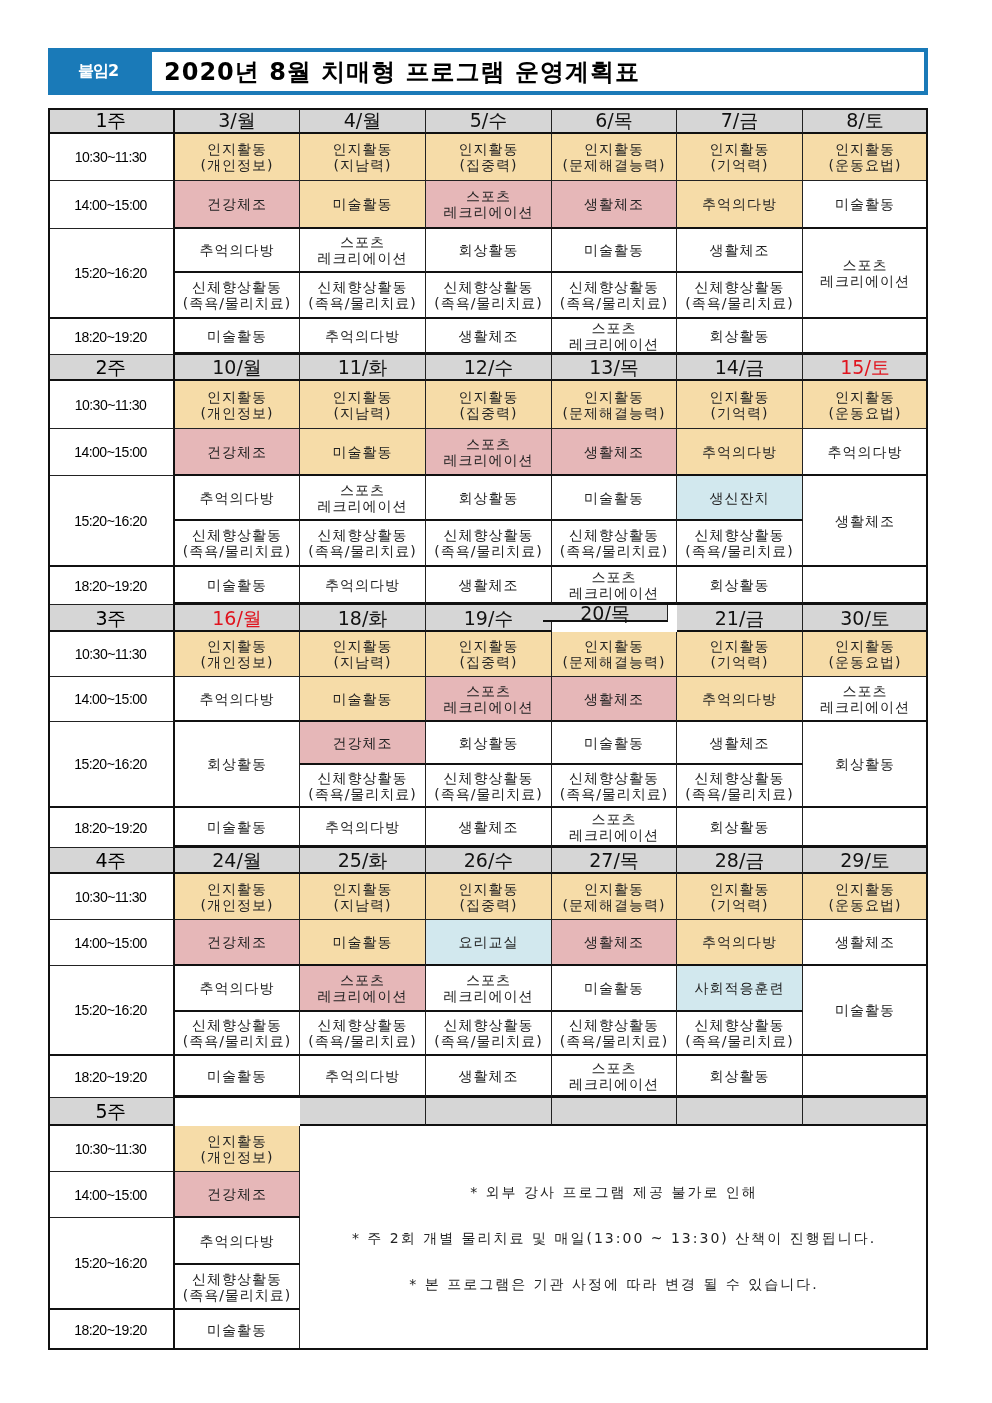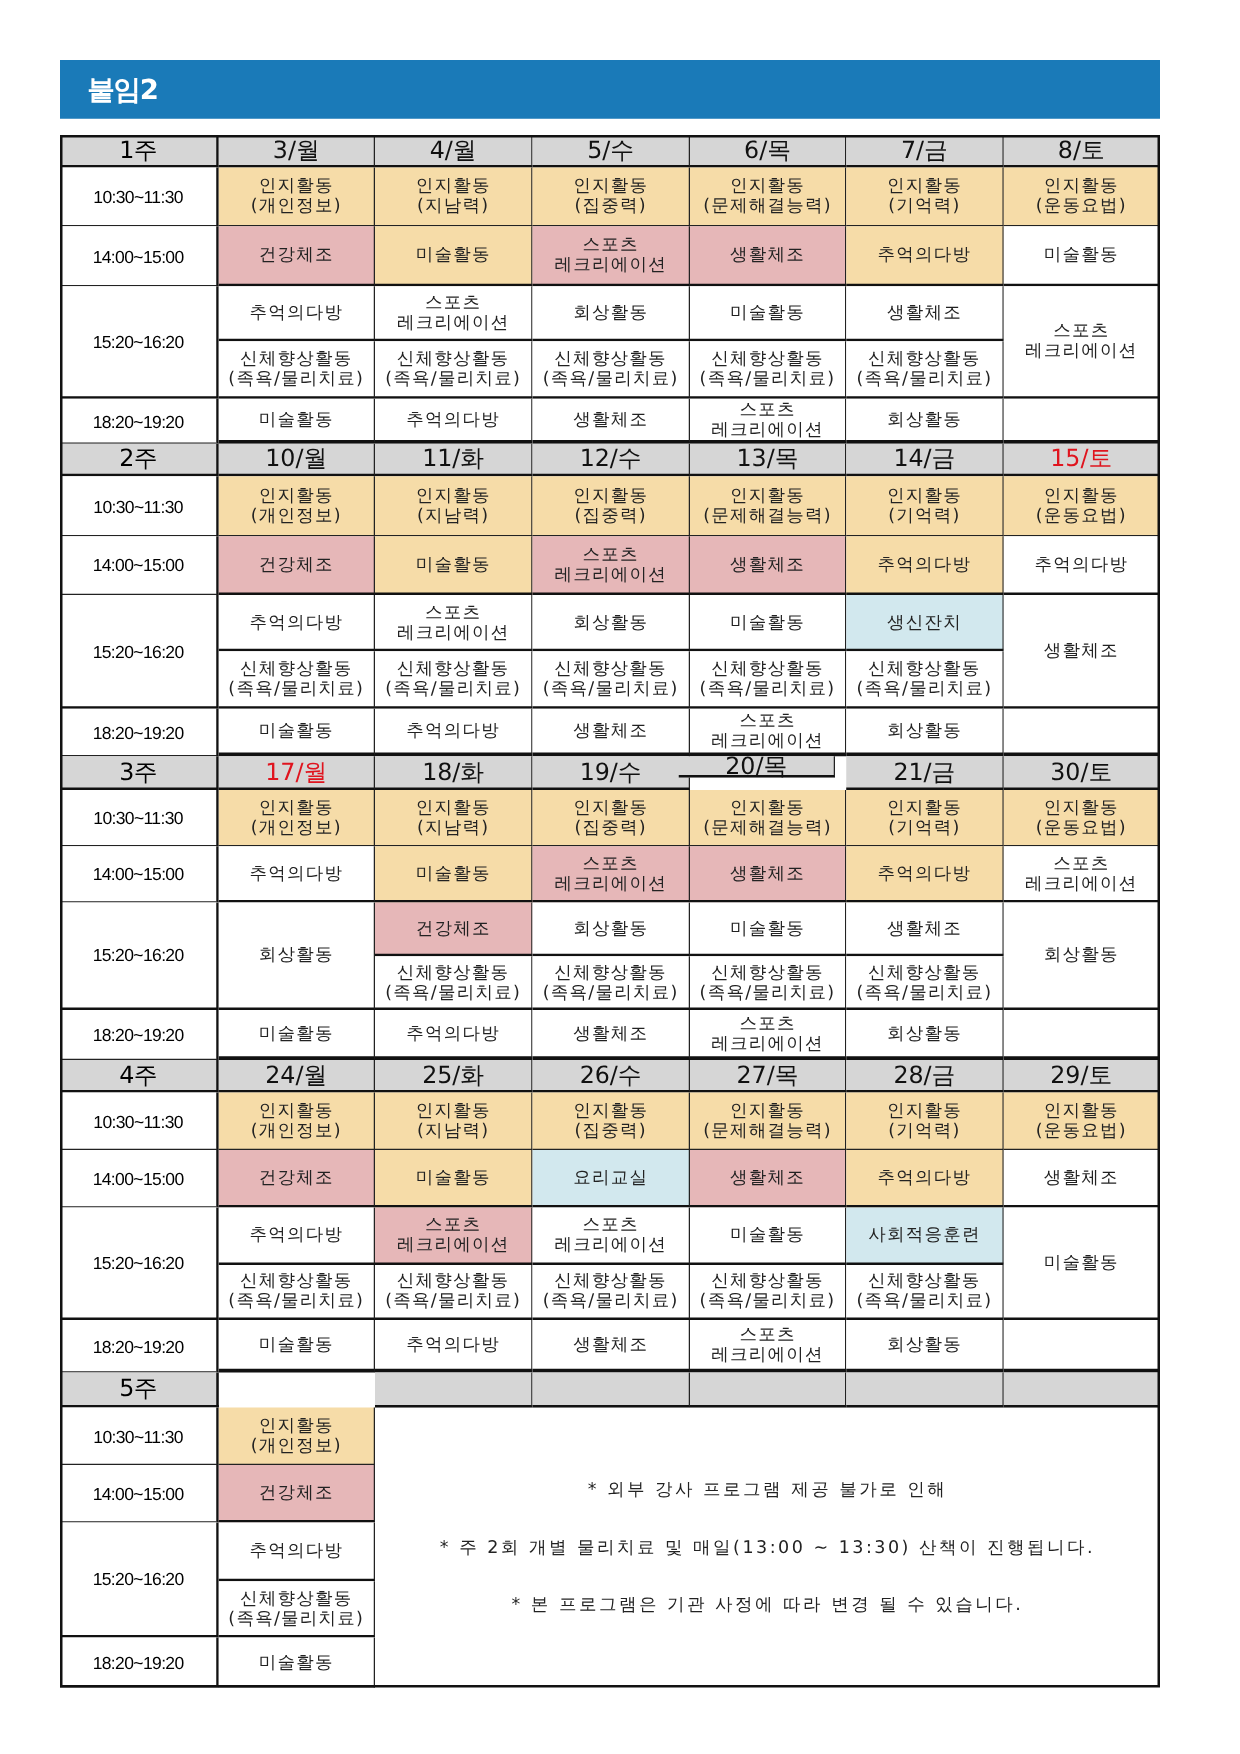--- a/index.html
+++ b/index.html
@@ -1,37 +1,38 @@
 <!DOCTYPE html>
 <html><head>
 <meta charset="utf-8">
 <style>
   html, body { margin: 0; padding: 0; background: #ffffff; }
   body { width: 992px; height: 1403px; position: relative; font-family: "DejaVu Sans", sans-serif; color: #111; overflow: hidden; }
   .title-bar { position: absolute; left: 48px; top: 48px; width: 880px; height: 47px; background: #1a7ab8; box-sizing: border-box; }
-  .title-badge { position: absolute; left: 0; top: 0; width: 100px; height: 47px; color: #ffffff; font-weight: bold; font-size: 22px; display: flex; align-items: center; justify-content: center; letter-spacing: -1px; }
+  .title-badge { position: absolute; left: 0; top: 0; width: 100px; height: 47px; color: #ffffff; font-weight: bold; font-size: 16px; display: flex; align-items: center; justify-content: center; letter-spacing: -1px; }
   .title-box { position: absolute; left: 104px; top: 4px; right: 4px; bottom: 4px; background: #ffffff; display: flex; align-items: center; padding-left: 12px; font-weight: bold; font-size: 24px; letter-spacing: 1px; color: #000; }
   .cell { position: absolute; box-sizing: border-box; display: flex; align-items: center; justify-content: center; text-align: center; font-size: 14px; line-height: 16px; color: #222; border-right: 1px solid #222; border-bottom: 1px solid #222; white-space: pre-line; letter-spacing: 1px; }
   .hdr { background: #d6d6d6; font-size: 19px; color: #111; letter-spacing: 0; border-bottom: 2px solid #111; }
   .time { font-size: 14px; color: #000; letter-spacing: -0.5px; font-family: "Liberation Sans", sans-serif; border-right: 2px solid #111; }
   .c-orange { background: #f6dca8; }
   .c-pink { background: #e6b7b8; }
   .c-blue { background: #d2e8ee; }
   .c-white { background: #ffffff; }
   .red { color: #e0141e; }
   .outer { position: absolute; left: 48px; top: 108px; width: 880px; height: 1242px; border: 2px solid #111; box-sizing: border-box; pointer-events: none; }
   .notes { position: absolute; box-sizing: border-box; display: flex; flex-direction: column; align-items: center; justify-content: center; text-align: center; font-size: 14px; color: #222; letter-spacing: 2px; }
   .notes p { margin: 0; line-height: 24px; }
   .notes .gap { height: 22px; }
 </style>
 </head>
 <body>
 
 <div class="title-bar">
   <div class="title-badge">붙임2</div>
+  <div class="title-box">2020년 8월 치매형 프로그램 운영계획표</div>
 </div>
 
 <div id="grid"></div>
 
 <div class="cell hdr time" style="left: 48px; top: 108px; width: 127px; height: 26px; font-size: 19px; font-family: &quot;DejaVu Sans&quot;, sans-serif;">1주</div>
 <div class="cell hdr" style="left: 175px; top: 108px; width: 125px; height: 26px;">3/월</div>
 <div class="cell hdr" style="left: 300px; top: 108px; width: 126px; height: 26px;">4/월</div>
 <div class="cell hdr" style="left: 426px; top: 108px; width: 126px; height: 26px;">5/수</div>
 <div class="cell hdr" style="left: 552px; top: 108px; width: 125px; height: 26px;">6/목</div>
 <div class="cell hdr" style="left: 677px; top: 108px; width: 126px; height: 26px;">7/금</div>
@@ -132,21 +133,21 @@
 (족욕/물리치료)</div>
 <div class="cell c-white" style="left: 803px; top: 476px; width: 125px; height: 91px; border-bottom: 2px solid rgb(17, 17, 17);">생활체조</div>
 <div class="cell c-white" style="left: 175px; top: 567px; width: 125px; height: 38px; border-bottom: 3px solid rgb(17, 17, 17);">미술활동</div>
 <div class="cell c-white" style="left: 300px; top: 567px; width: 126px; height: 38px; border-bottom: 3px solid rgb(17, 17, 17);">추억의다방</div>
 <div class="cell c-white" style="left: 426px; top: 567px; width: 126px; height: 38px; border-bottom: 3px solid rgb(17, 17, 17);">생활체조</div>
 <div class="cell c-white" style="left: 552px; top: 567px; width: 125px; height: 38px; border-bottom: 3px solid rgb(17, 17, 17);">스포츠
 레크리에이션</div>
 <div class="cell c-white" style="left: 677px; top: 567px; width: 126px; height: 38px; border-bottom: 3px solid rgb(17, 17, 17);">회상활동</div>
 <div class="cell c-white" style="left: 803px; top: 567px; width: 125px; height: 38px; border-bottom: 3px solid rgb(17, 17, 17);"></div>
 <div class="cell hdr time" style="left: 48px; top: 605px; width: 127px; height: 27px; font-size: 19px; font-family: &quot;DejaVu Sans&quot;, sans-serif;">3주</div>
-<div class="cell hdr red" style="left: 175px; top: 605px; width: 125px; height: 27px;">17/월</div>
+<div class="cell hdr red" style="left: 175px; top: 605px; width: 125px; height: 27px;">16/월</div>
 <div class="cell hdr" style="left: 300px; top: 605px; width: 126px; height: 27px;">18/화</div>
 <div class="cell hdr" style="left: 426px; top: 605px; width: 126px; height: 27px;">19/수</div>
 <div class="cell hdr" style="left: 543px; top: 605px; width: 125px; height: 17px;">20/목</div>
 <div class="cell hdr" style="left: 677px; top: 605px; width: 126px; height: 27px;">21/금</div>
 <div class="cell hdr" style="left: 803px; top: 605px; width: 125px; height: 27px;">30/토</div>
 <div class="cell time c-white" style="left: 48px; top: 632px; width: 127px; height: 45px;">10:30~11:30</div>
 <div class="cell time c-white" style="left: 48px; top: 677px; width: 127px; height: 45px;">14:00~15:00</div>
 <div class="cell time c-white" style="left: 48px; top: 722px; width: 127px; height: 86px; border-bottom: 2px solid rgb(17, 17, 17);">15:20~16:20</div>
 <div class="cell time c-white" style="left: 48px; top: 808px; width: 127px; height: 40px;">18:20~19:20</div>
 <div class="cell c-orange" style="left: 175px; top: 632px; width: 125px; height: 45px;">인지활동

